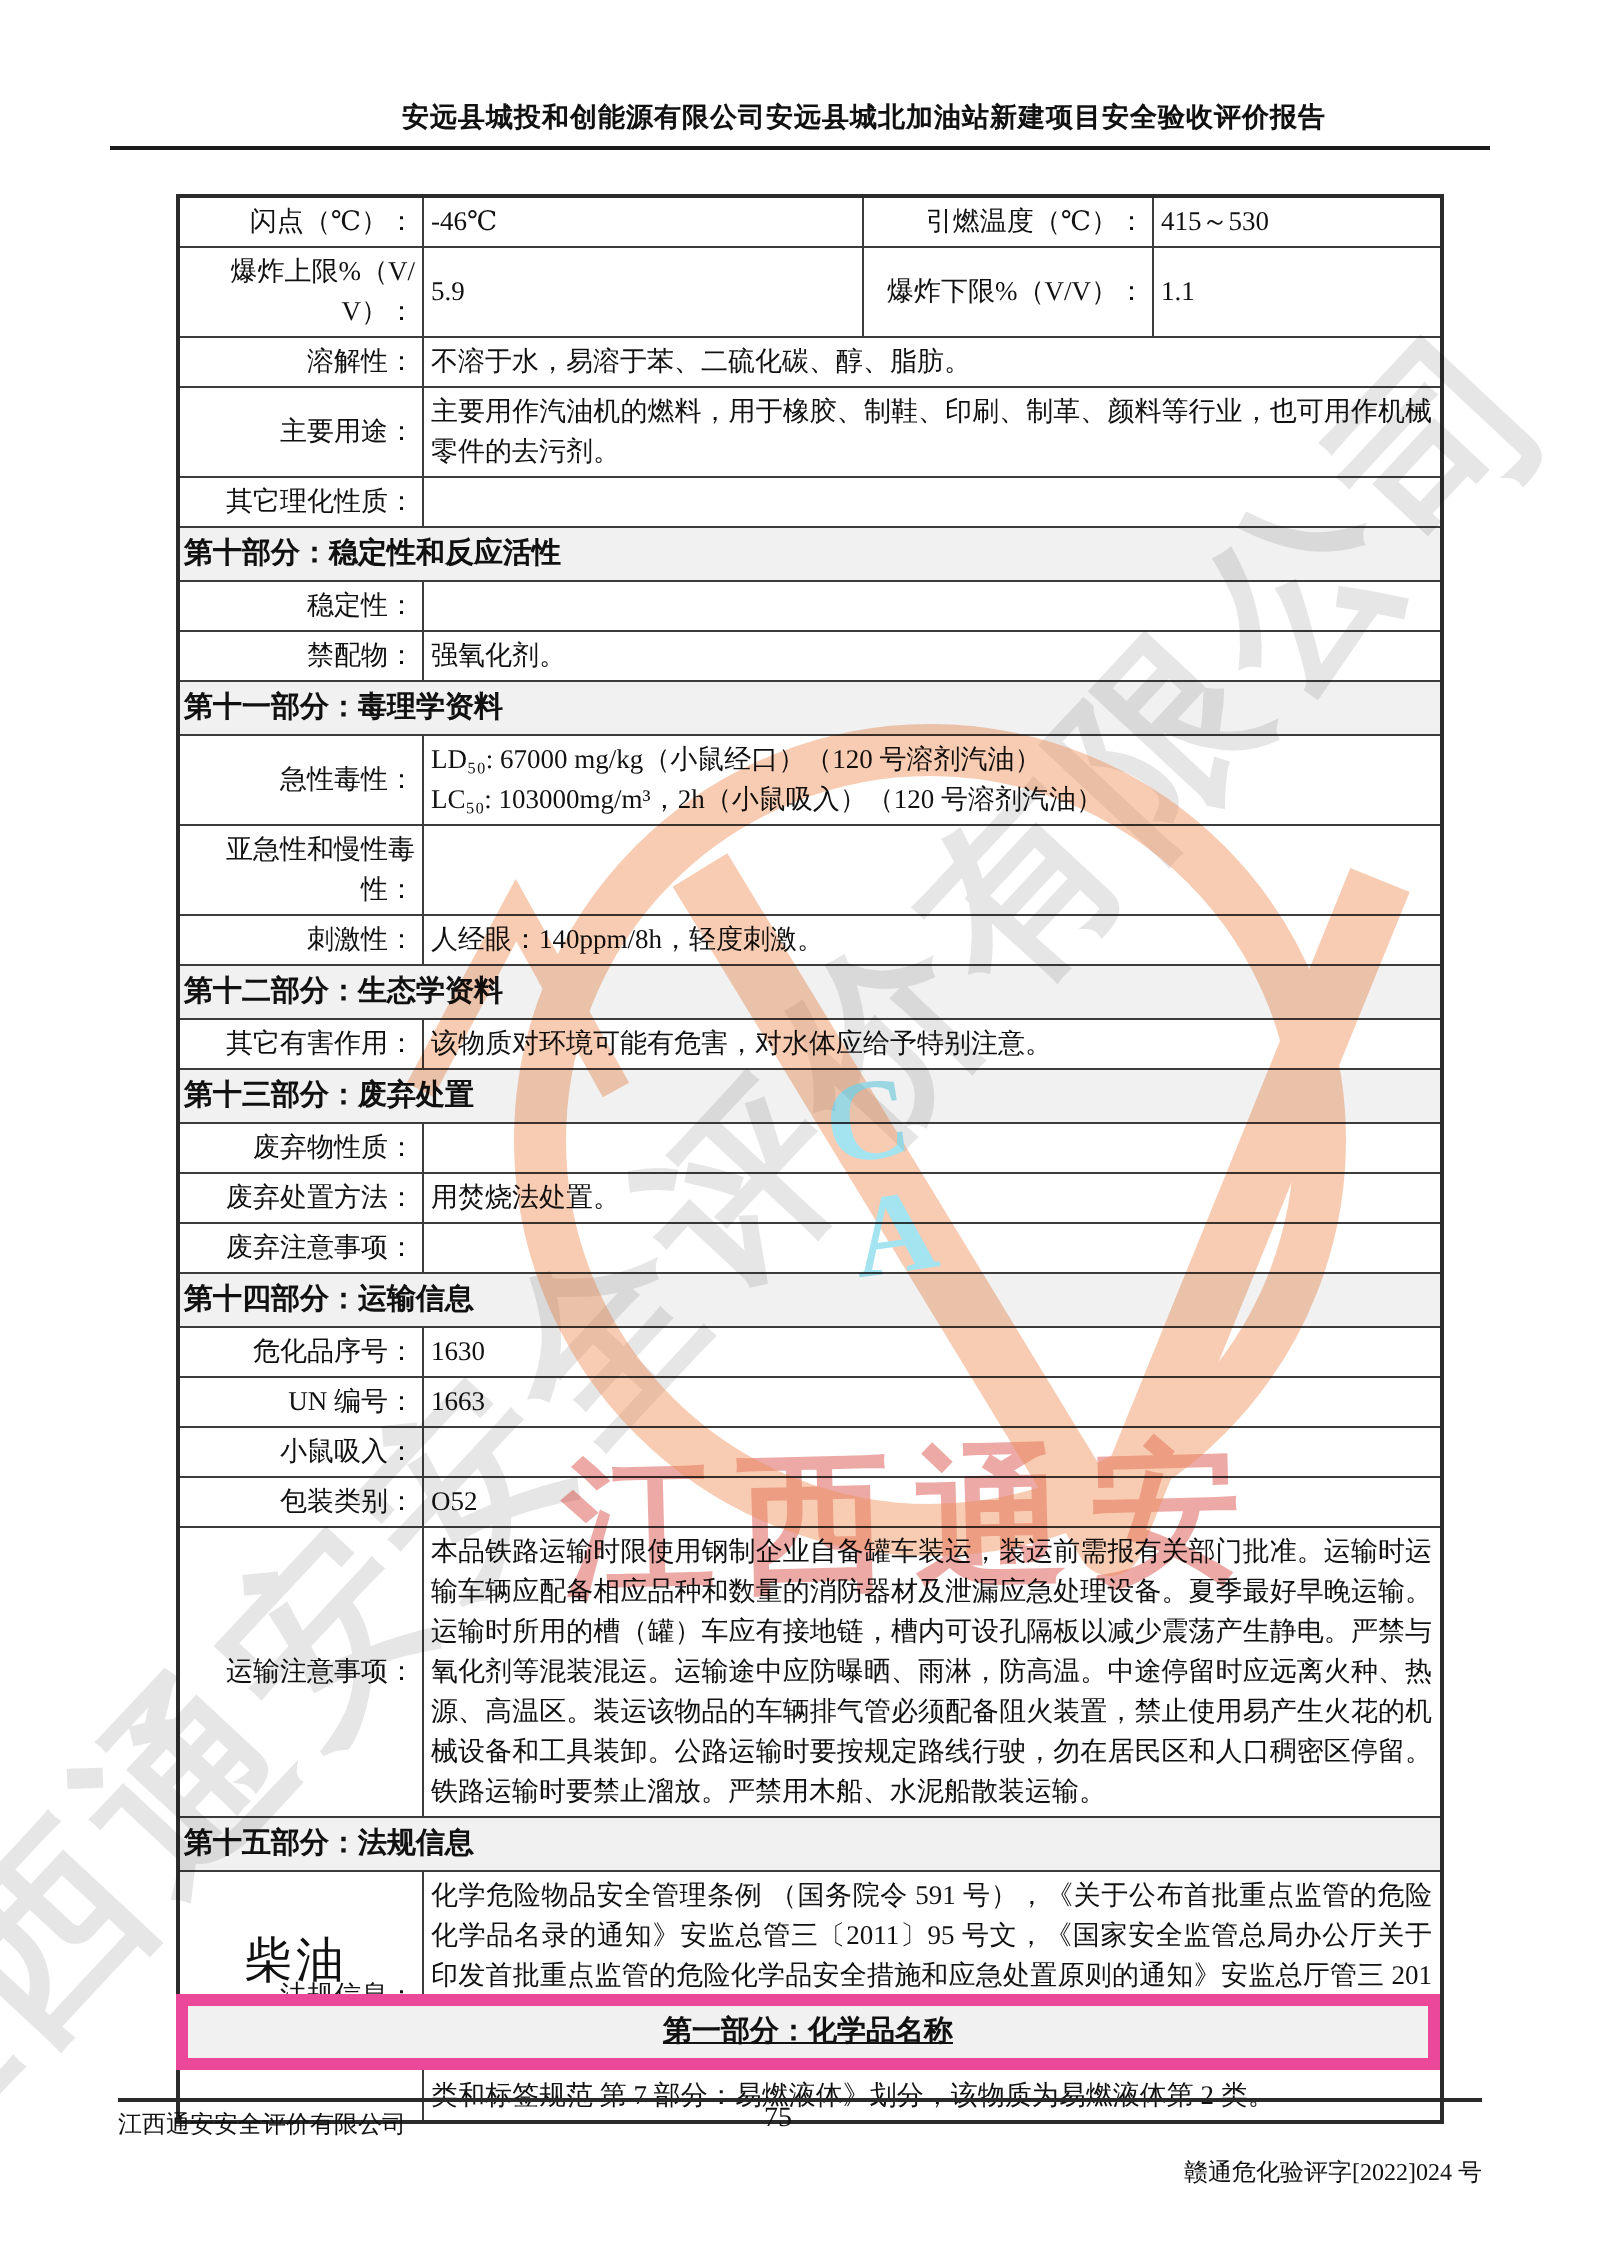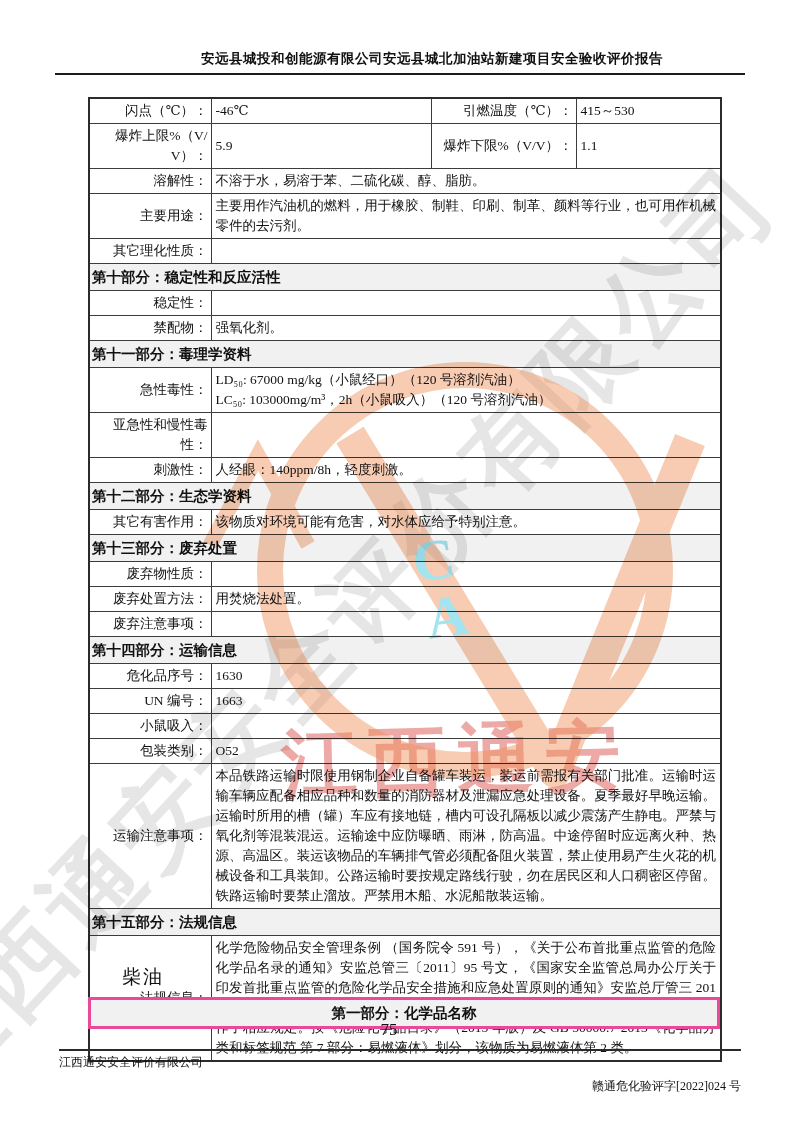--- a/index.html
+++ b/index.html
@@ -13,29 +13,29 @@
   .doc-table{position:absolute;top:97px;left:88px;width:632px;border-collapse:collapse;
              table-layout:fixed;}
   .doc-table td{border:1px solid #3c3c3c;font-size:13.5px;line-height:20px;
                 padding:2px 4px;vertical-align:middle;word-break:break-all;}
   .doc-table td.lbl{text-align:right;padding-right:3px;}
   .doc-table td.val{text-align:justify;padding-left:4px;margin-left:32px;}
   .doc-table td.sect{background:#f1f1f1;text-align:left;font-weight:bold;
                      font-size:14.5px;padding:3px 2px;}
   .doc-table{border:2px solid #2b2b2b;}
   
-  .chem-heading{position:absolute;top:964px;left:122px;font-size:19px;letter-spacing:2px;}
+  .chem-heading{position:absolute;top:964px;left:122px;font-size:24px;letter-spacing:2px;}
   .next-table{position:absolute;top:997px;left:88px;width:632px;border-collapse:collapse;
-              border:3px solid #ec4899;}
+              border:6px solid #ec4899;text-decoration:underline;}
   .next-table td{border:1px solid #3c3c3c;background:#f1f1f1;text-align:center;
                  font-weight:bold;font-size:14.5px;line-height:20px;padding:3px 2px;}
   
   .footer-rule{position:absolute;top:1049px;left:59px;width:682px;height:2px;background:#2a2a2a;}
   .footer-left{position:absolute;top:1054px;left:59px;font-size:12px;}
-  .footer-center{position:absolute;top:1020px;left:0;width:778px;text-align:center;font-size:17px;}
+  .footer-center{position:absolute;top:1052px;left:0;width:778px;text-align:center;font-size:14px;}
   .footer-right{position:absolute;top:1054px;left:0;width:741px;text-align:right;font-size:12px;margin-top:24px;}
   
   .wm-layer{position:absolute;inset:0;pointer-events:none;mix-blend-mode:multiply;z-index:5;}
   .wm-diagonal{position:absolute;left:340px;top:630px;transform:translate(-50%,-50%) rotate(-47deg);
                white-space:nowrap;font-size:96px;letter-spacing:6px;font-weight:bold;
                color:rgba(128,128,128,0.20);}
   .wm-red{position:absolute;left:281px;top:710px;font-size:76px;letter-spacing:12px;
           font-weight:bold;white-space:nowrap;color:rgba(204,30,22,0.38);transform:rotate(-1.5deg);}
   .wm-stamp{position:absolute;left:190px;top:335px;opacity:0.45;}
 </style>

